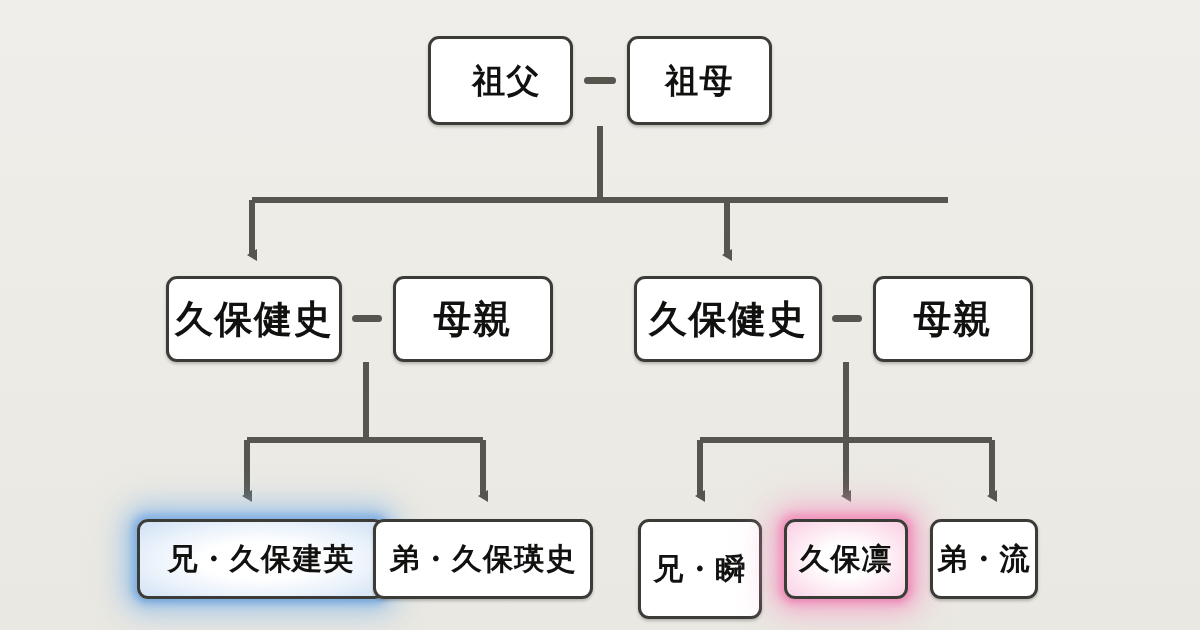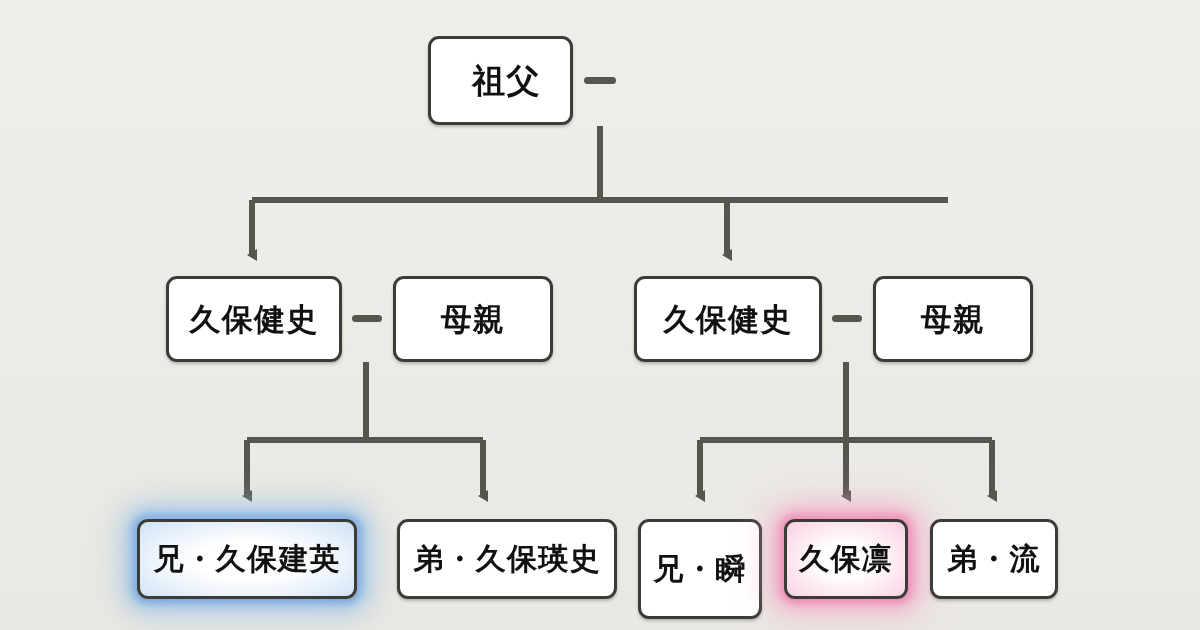--- a/index.html
+++ b/index.html
@@ -41,21 +41,21 @@
     font-weight: 700;
     letter-spacing: 0.04em;
     text-align: center;
     box-shadow: 0 2px 3px rgba(60,58,52,0.30);
     z-index: 3;
     white-space: nowrap;
   }
   .node .label { line-height: 1; display: block; }
 
   .node.gen1 { font-size: 33px; }
-  .node.gen2 { font-size: 31px; }
+  .node.gen2 { font-size: 38px; }
   .node.gen3 { font-size: 30px; }
 
   
   .node.hl-blue {
     background: radial-gradient(ellipse at 50% 52%, #ffffff 34%, #eaf2fb 66%, #cfe0f4 100%);
     box-shadow:
       0 0 7px 5px rgba(120,170,225,0.78),
       0 0 20px 12px rgba(130,180,230,0.50),
       0 0 34px 20px rgba(150,195,238,0.30),
       0 2px 3px rgba(60,58,52,0.35);
@@ -107,20 +107,23 @@
       <path d="M 992 440 L 992 496" marker-end="url(#arrow)"></path>
     </g>
   </svg>
 
   <div class="node gen1" style="left:428px; top:36px; width:145px; height:89px;padding-left:12px;">
     <span class="label">祖父</span>
   </div>
 
   <div class="spouse-dash" style="left:584px; top:77px; width:32px;"></div>
 
+  <div class="node gen1" style="left:627px; top:36px; width:145px; height:89px;">
+    <span class="label">祖母</span>
+  </div>
 
   <div class="node gen2" style="left:166px; top:276px; width:176px; height:86px;">
     <span class="label">久保健史</span>
   </div>
 
   <div class="spouse-dash" style="left:352px; top:315px; width:30px;"></div>
 
   <div class="node gen2" style="left:393px; top:276px; width:160px; height:86px;">
     <span class="label">母親</span>
   </div>
@@ -128,33 +131,33 @@
   <div class="node gen2" style="left:634px; top:276px; width:188px; height:86px;">
     <span class="label">久保健史</span>
   </div>
 
   <div class="spouse-dash" style="left:832px; top:315px; width:30px;"></div>
 
   <div class="node gen2" style="left:873px; top:276px; width:160px; height:86px;">
     <span class="label">母親</span>
   </div>
 
-  <div class="node gen3 hl-blue" style="left:137px; top:519px; width:220px; height:80px;">
+  <div class="node gen3 hl-blue" style="left:137px; top:519px; width:248px; height:80px;">
     <span class="label">兄・久保建英</span>
   </div>
 
-  <div class="node gen3" style="left:373px; top:519px; width:220px; height:80px;margin-left:24px;">
+  <div class="node gen3" style="left:373px; top:519px; width:220px; height:80px;">
     <span class="label">弟・久保瑛史</span>
   </div>
 
   <div class="node gen3" style="left:638px; top:519px; width:124px; height:100px;">
     <span class="label">兄・瞬</span>
   </div>
 
   <div class="node gen3 hl-pink" style="left:784px; top:519px; width:124px; height:80px;">
     <span class="label">久保凛</span>
   </div>
 
-  <div class="node gen3" style="left:930px; top:519px; width:128px; height:80px;">
+  <div class="node gen3" style="left:930px; top:519px; width:108px; height:80px;">
     <span class="label">弟・流</span>
   </div>
 
 </div>
 
 </body></html>

